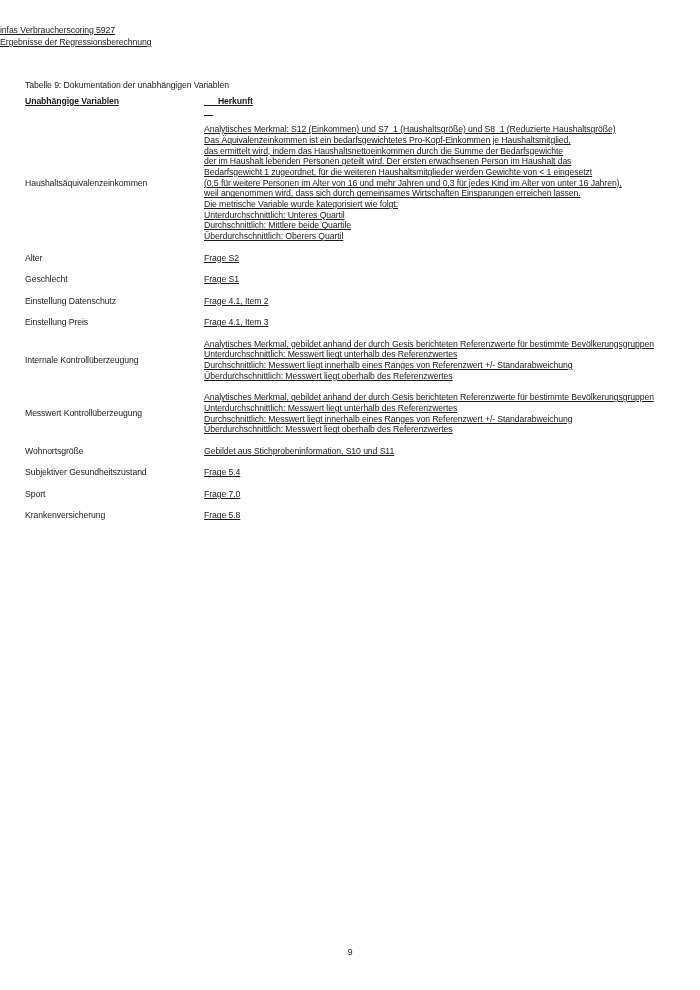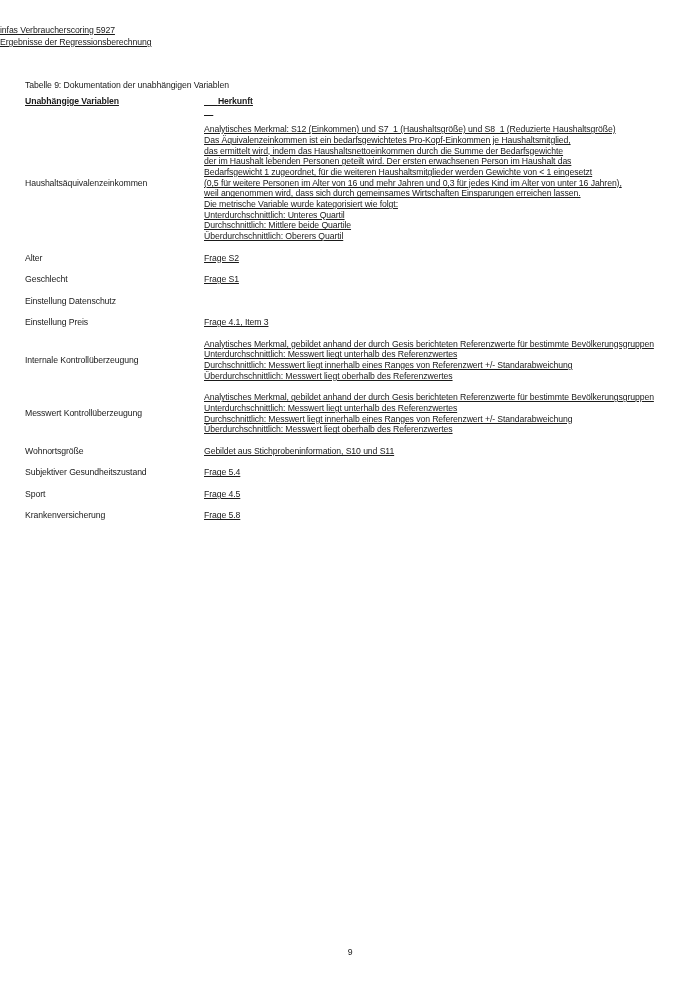--- a/index.html
+++ b/index.html
@@ -92,20 +92,21 @@
       <div class="row">
     <div class="cell-var">Alter</div>
     <div class="cell-src">Frage S2</div>
   </div>
       <div class="row">
     <div class="cell-var">Geschlecht</div>
     <div class="cell-src">Frage S1</div>
   </div>
       <div class="row">
     <div class="cell-var">Einstellung Datenschutz</div>
+    <div class="cell-src">Frage 4.1, Item 2</div>
   </div>
       <div class="row">
     <div class="cell-var">Einstellung Preis</div>
     <div class="cell-src">Frage 4.1, Item 3</div>
   </div>
       <div class="row">
     <div class="cell-var">Internale Kontrollüberzeugung</div>
     <div class="cell-src">Analytisches Merkmal, gebildet anhand der durch Gesis berichteten Referenzwerte für bestimmte Bevölkerungsgruppen
 Unterdurchschnittlich: Messwert liegt unterhalb des Referenzwertes
 Durchschnittlich: Messwert liegt innerhalb eines Ranges von Referenzwert +/- Standarabweichung
@@ -121,21 +122,21 @@
       <div class="row">
     <div class="cell-var">Wohnortsgröße</div>
     <div class="cell-src">Gebildet aus Stichprobeninformation, S10 und S11</div>
   </div>
       <div class="row">
     <div class="cell-var">Subjektiver Gesundheitszustand</div>
     <div class="cell-src">Frage 5.4</div>
   </div>
       <div class="row">
     <div class="cell-var">Sport</div>
-    <div class="cell-src">Frage 4.5</div>
+    <div class="cell-src">Frage 7.0</div>
   </div>
       <div class="row">
     <div class="cell-var">Krankenversicherung</div>
     <div class="cell-src">Frage 5.8</div>
   </div>
     </div>
 </div>
 
 <div class="page-number">9</div>
 

